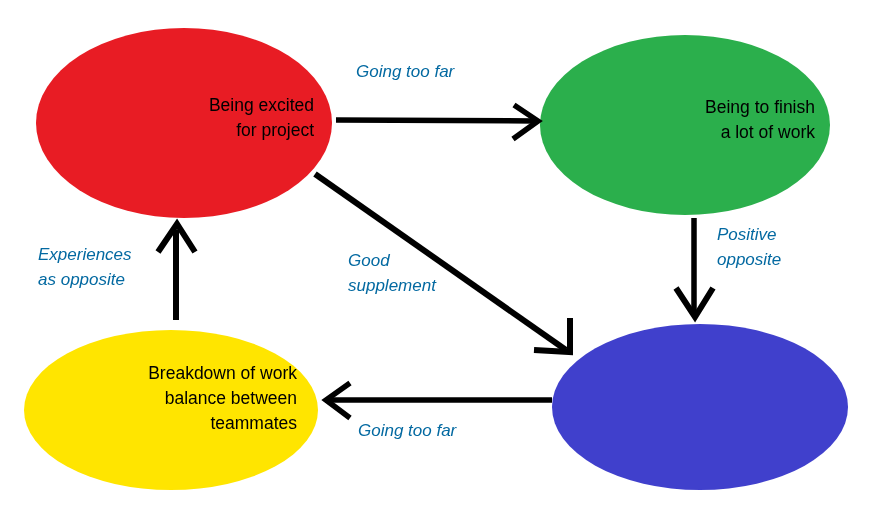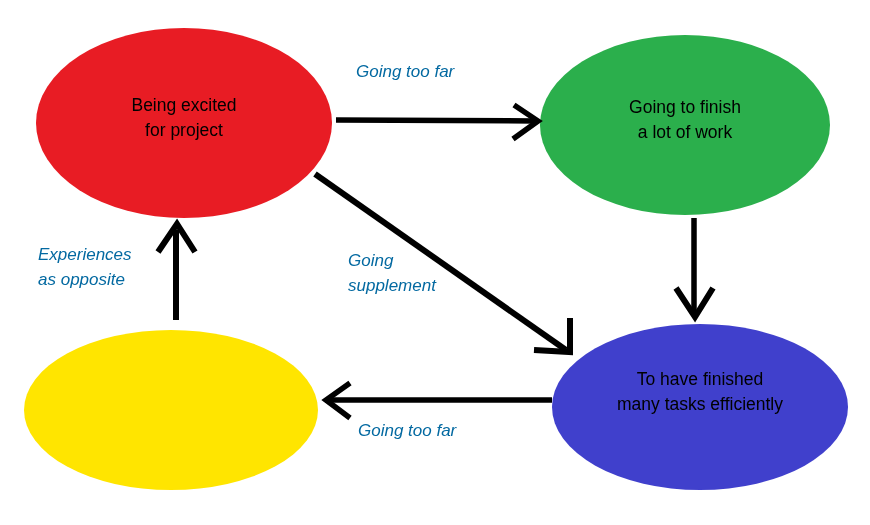--- a/index.html
+++ b/index.html
@@ -20,21 +20,21 @@
   }
   #diagram-svg {
     position: absolute;
     left: 0;
     top: 0;
     width: 870px;
     height: 525px;
   }
   .node-label {
     position: absolute;
-    text-align: center;
+    text-align: right;
     color: #000000;
     font-family: "Liberation Sans", sans-serif;
     font-size: 17.5px;
     line-height: 1.42;
     white-space: pre-line;
     pointer-events: none;
     z-index: 3;
   }
   .edge-label {
     position: absolute;
@@ -81,31 +81,34 @@
 
     <g>
       <line x1="176" y1="320" x2="176" y2="230" stroke="#000000" stroke-width="6"></line>
       <polyline points="158,252 177,224 195,252" fill="none" stroke="#000000" stroke-width="6" stroke-linejoin="miter" stroke-linecap="butt"></polyline>
     </g>
   </svg>
 
   <div class="node-label" style="left:54px; top:93px; width:260px;">Being excited
 for project</div>
 
-  <div class="node-label" style="left:555px; top:95px; width:260px;">Going to finish
+  <div class="node-label" style="left:555px; top:95px; width:260px;">Being to finish
 a lot of work</div>
 
-  <div class="node-label" style="left:570px; top:367px; width:260px;">To have finished
-many tasks efficiently</div>
 
+  <div class="node-label" style="left:47px; top:361px; width:250px;">Breakdown of work
+balance between
+teammates</div>
 
   <div class="edge-label" style="left:356px; top:60px;">Going too far</div>
 
+  <div class="edge-label" style="left:717px; top:223px;">Positive
+opposite</div>
 
-  <div class="edge-label" style="left:348px; top:249px;">Going
+  <div class="edge-label" style="left:348px; top:249px;">Good
 supplement</div>
 
   <div class="edge-label" style="left:358px; top:419px;">Going too far</div>
 
   <div class="edge-label" style="left:38px; top:243px;">Experiences
 as opposite</div>
 
 </div>
 
 </body></html>

